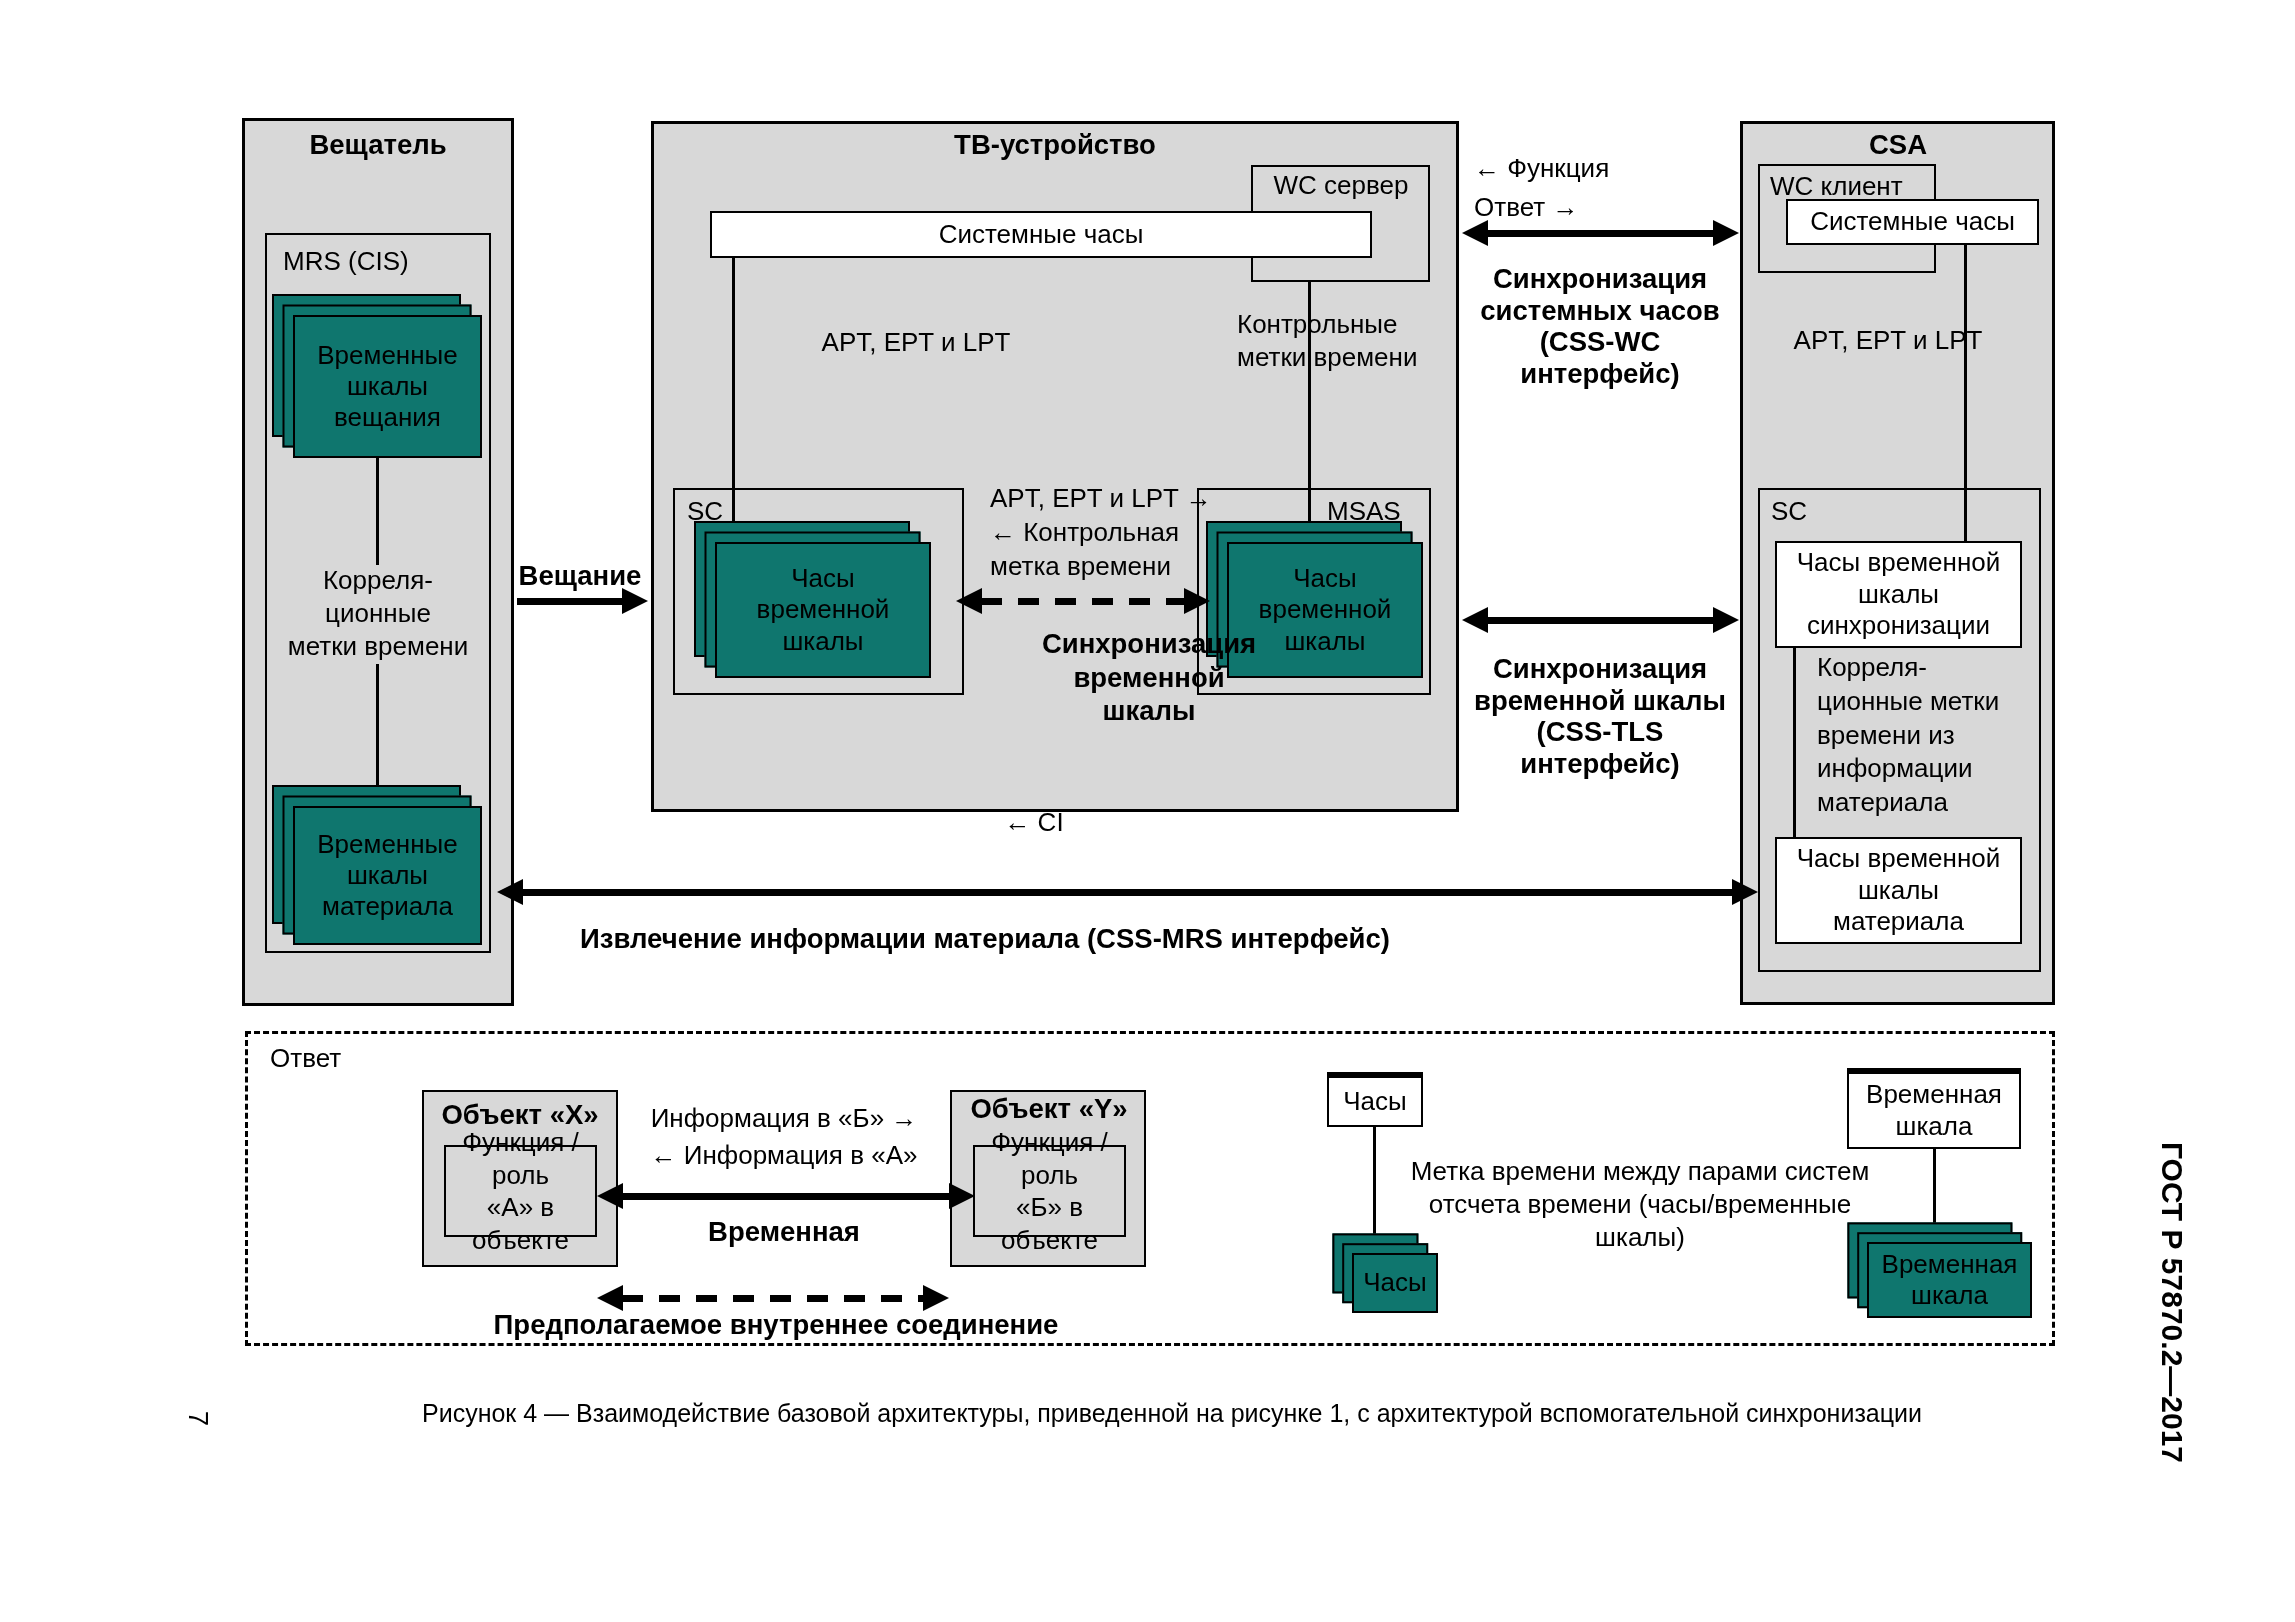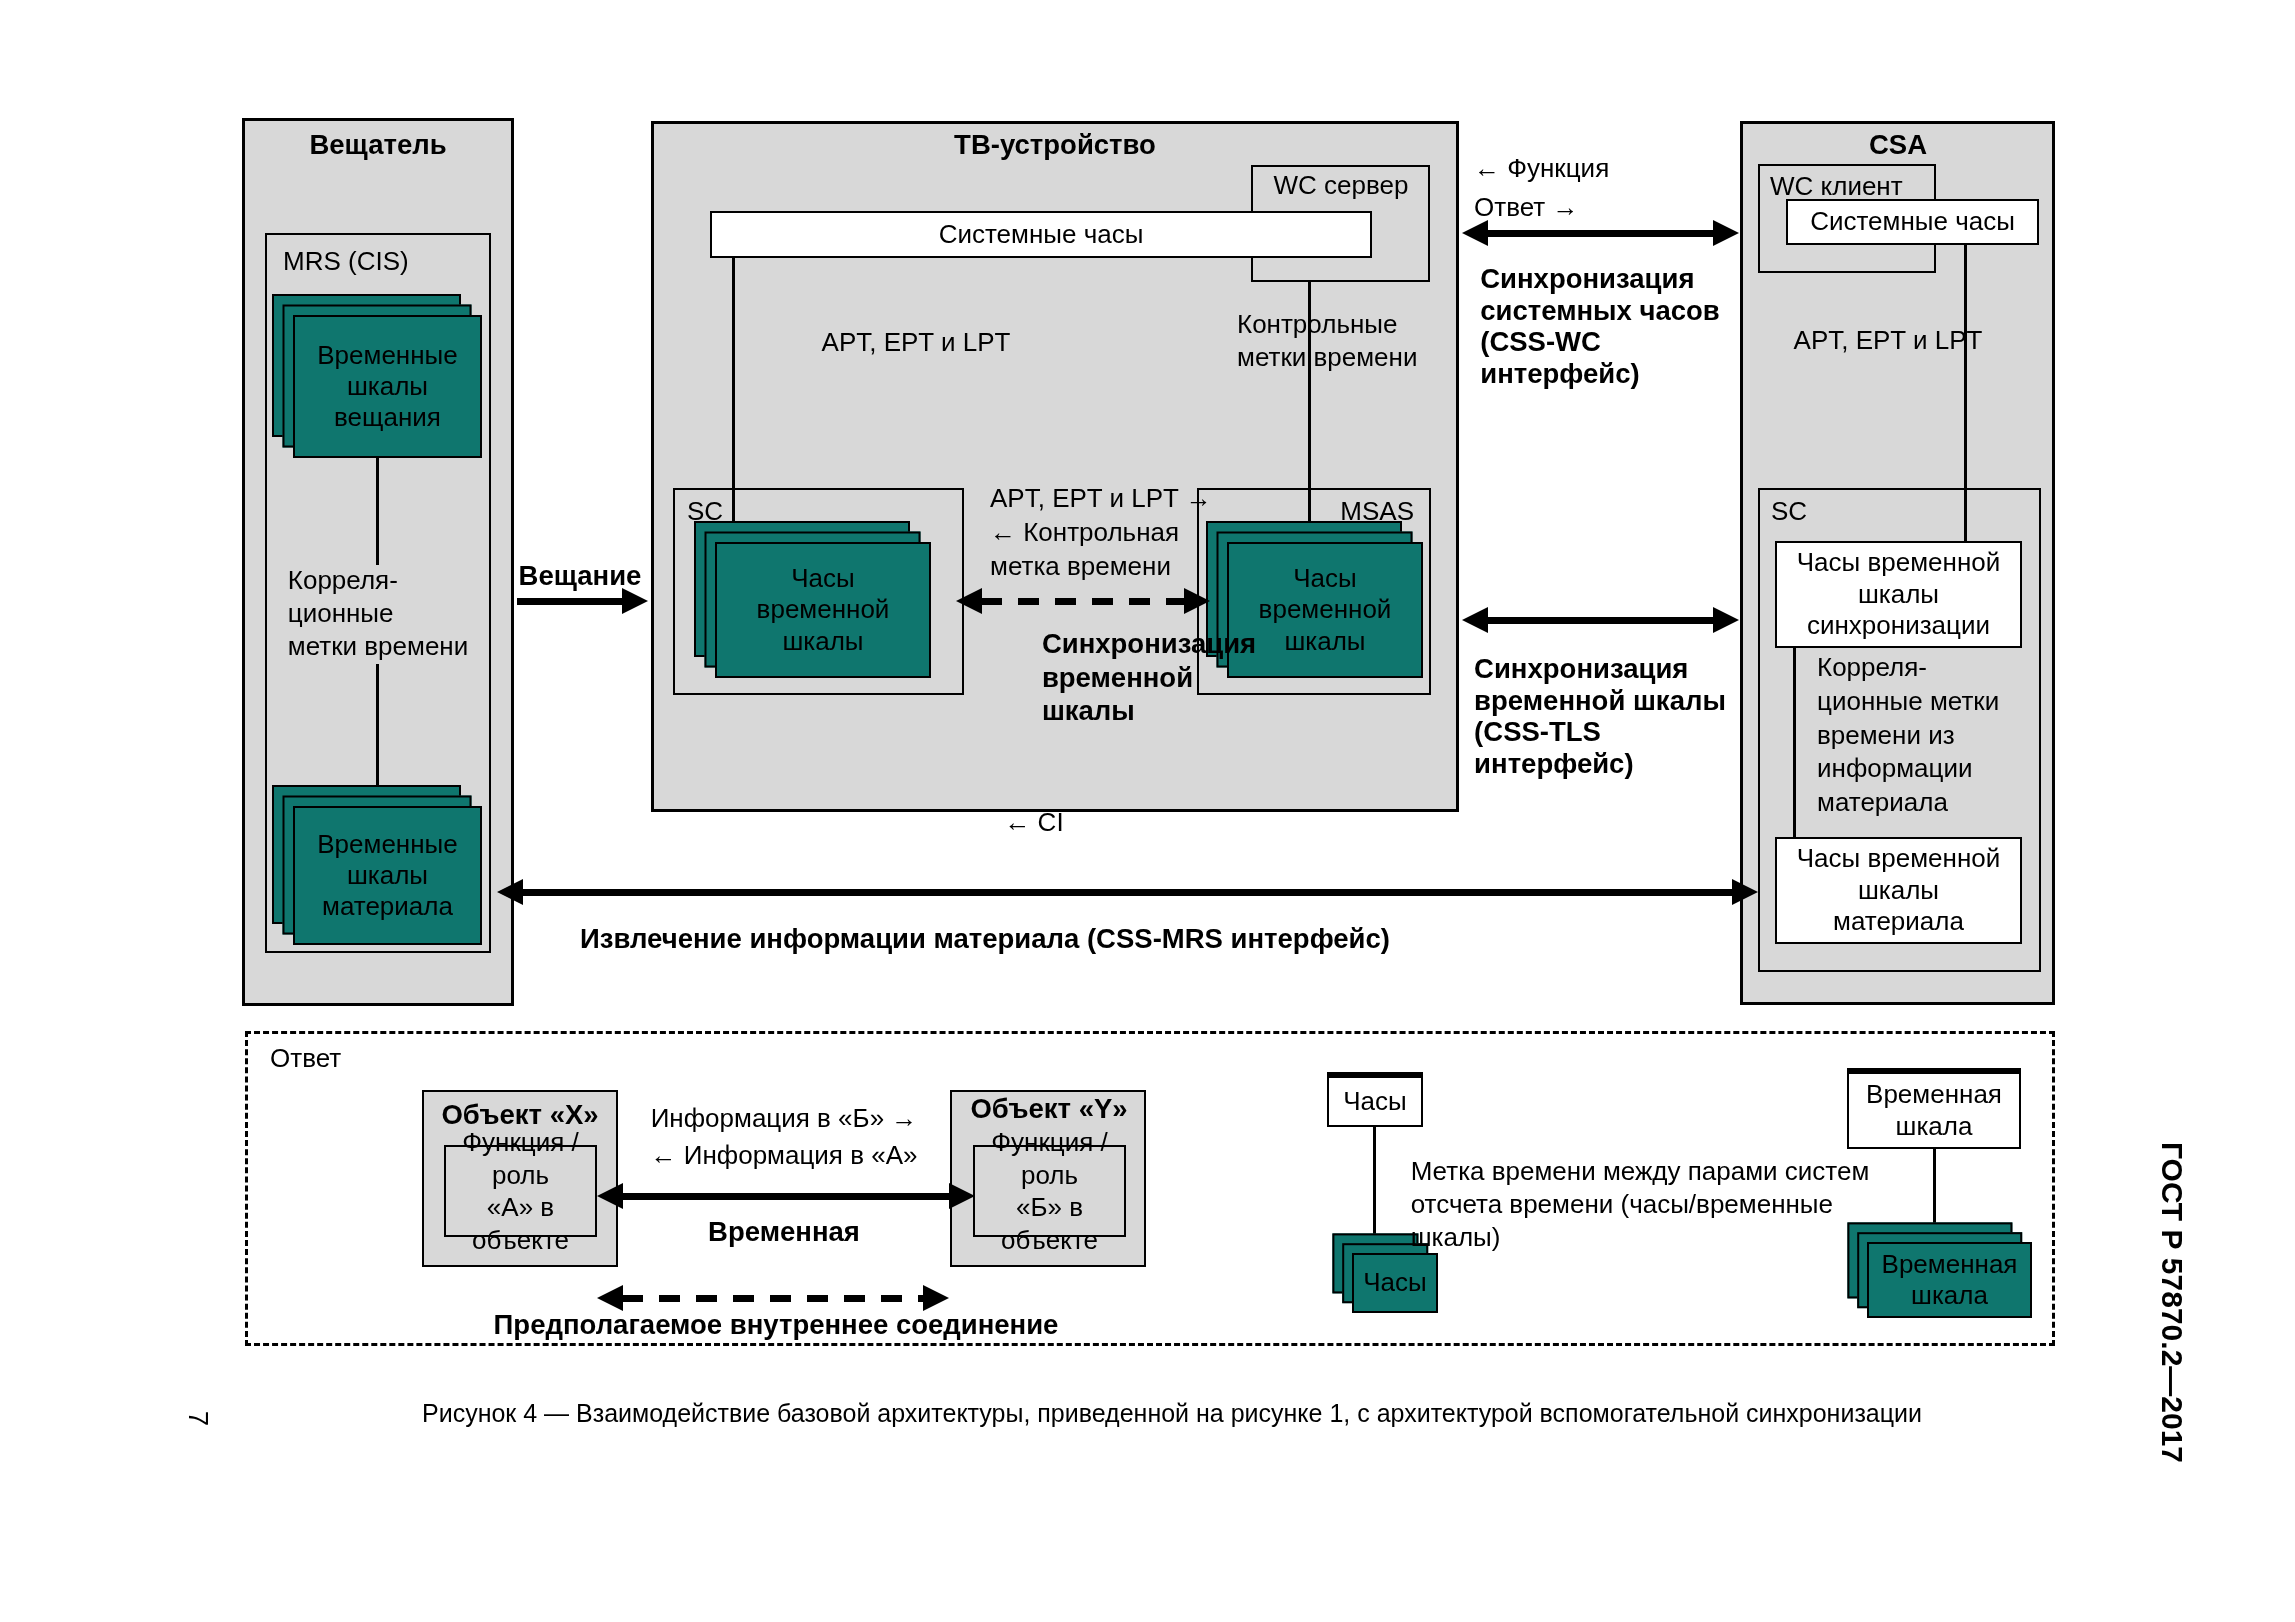--- a/index.html
+++ b/index.html
@@ -21,21 +21,21 @@
   .sm .back2{transform:translate(-19.6px,-19.6px);}
   .front{display:flex;align-items:center;justify-content:center;text-align:center;white-space:pre-line;font-size:26px;line-height:1.2;}
   .vline{position:absolute;width:2.6px;background:#000;z-index:2;}
   .harrow{position:absolute;height:6.5px;background:#000;z-index:5;}
   .dasharrow{position:absolute;height:6.5px;background:repeating-linear-gradient(90deg,#000 0 21px,transparent 21px 37px);z-index:5;}
   .ah{position:absolute;width:0;height:0;top:50%;transform:translateY(-50%);
       border-top:13.7px solid transparent;border-bottom:13.7px solid transparent;}
   .ah-r{right:-25.5px;border-left:26px solid #000;}
   .ah-l{left:-25.5px;border-right:26px solid #000;}
   .lbl{position:absolute;font-size:26px;line-height:1.27;white-space:pre-line;z-index:6;}
-  .c{transform:translateX(-50%);}
+  .c{transform:translateX(-50%);text-align:center;}
   .b{font-weight:bold;}
   .f42{font-size:27.5px;}
   .keybox{position:absolute;background:#fff;border:3.3px dashed #000;box-sizing:border-box;}
   .vert{writing-mode:vertical-rl;}
   .rot90{transform:rotate(90deg);}
 </style>
 </head>
 <body>
 
 <div id="canvas">
@@ -93,21 +93,21 @@
   <div class="lbl" style="left:687px;top:495px">SC</div>
   <div class="stack" style="left:715px;top:542px;width:216px;height:136px">
     <div class="card back2"></div>
     <div class="card back1"></div>
     <div class="card front">Часы
 временной
 шкалы</div>
   </div>
 
   <div class="ibox" style="left:1197px;top:488px;width:234px;height:207px"></div>
-  <div class="lbl" style="left:1299px;top:495px;width:115px;text-align:right">MSAS</div>
+  <div class="lbl" style="left:1327px;top:495px;width:115px;text-align:left">MSAS</div>
   <div class="stack" style="left:1227px;top:542px;width:196px;height:136px">
     <div class="card back2"></div>
     <div class="card back1"></div>
     <div class="card front">Часы
 временной
 шкалы</div>
   </div>
 
   <div class="lbl" style="left:990px;top:482px;line-height:1.3">APT, EPT и LPT →
 ← Контрольная

